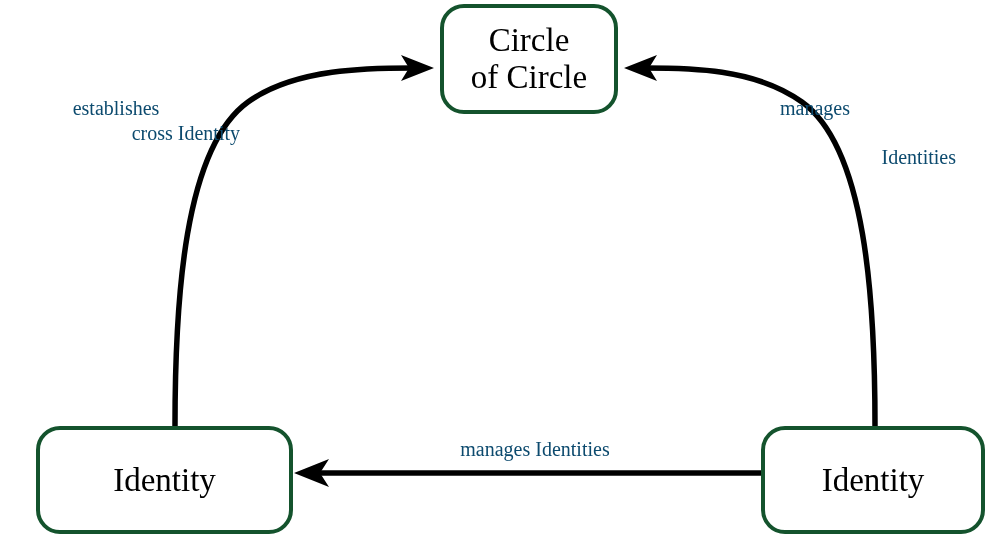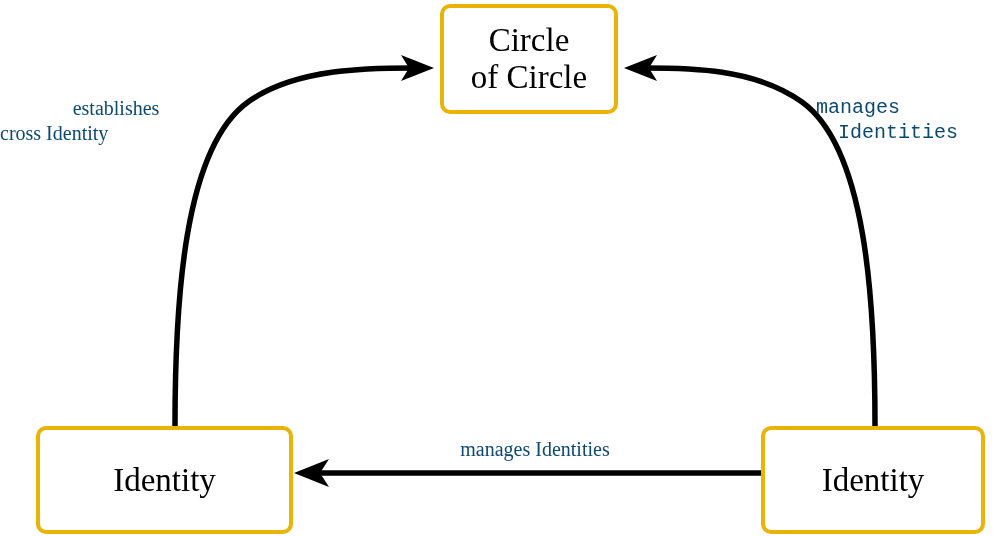--- a/index.html
+++ b/index.html
@@ -23,22 +23,22 @@
   #edge-layer {
     position: absolute;
     top: 0;
     left: 0;
     width: 1000px;
     height: 536px;
   }
   .node {
     position: absolute;
     box-sizing: border-box;
-    border: 4px solid #eab308;
-    border-radius: 10px;
+    border: 4px solid #14532d;
+    border-radius: 24px;
     background: #ffffff;
     display: flex;
     flex-direction: column;
     align-items: center;
     justify-content: center;
     line-height: 1.12;
     font-size: 33px;
     color: #000000;
     text-align: right;
   }
@@ -71,40 +71,39 @@
     color: #0c4a6e;
     white-space: nowrap;
   }
   #label-establishes {
     left: 0px;
     top: 96px;
     width: 240px;
     text-align: right;
   }
   #label-manages-identities-right {
-    left: 804px;
+    left: 768px;
     top: 96px;
     width: 192px;
     text-align: center;
-    font-family: Liberation Mono, monospace;
   }
   #label-manages-identities-bottom {
     left: 390px;
     top: 437px;
     width: 290px;
     text-align: center;
     font-family: Liberation Serif, serif;
   }
   .edge-label .lbl-line {
     display: block;
   }
   #label-establishes .lbl-line-1 { text-align: center; padding-right: 8px; }
-  #label-establishes .lbl-line-2 { text-align: left; }
+  #label-establishes .lbl-line-2 { text-align: right; }
   #label-manages-identities-right .lbl-line-1 { text-align: left; padding-left: 12px; }
-  #label-manages-identities-right .lbl-line-2 { padding-right: 4px; }
+  #label-manages-identities-right .lbl-line-2 { text-align: right; padding-right: 4px; margin-top: 24px; }
 </style>
 </head>
 <body>
 
 <div id="diagram-root">
 
   <svg id="edge-layer" viewBox="0 0 1000 536" width="1000" height="536">
 
     <g>
       <path d="M 175,426 C 175,300 184,148 248,102 C 295,68 370,68 413,68" fill="none" stroke="#000000" stroke-width="5.5" stroke-linecap="butt"></path>

